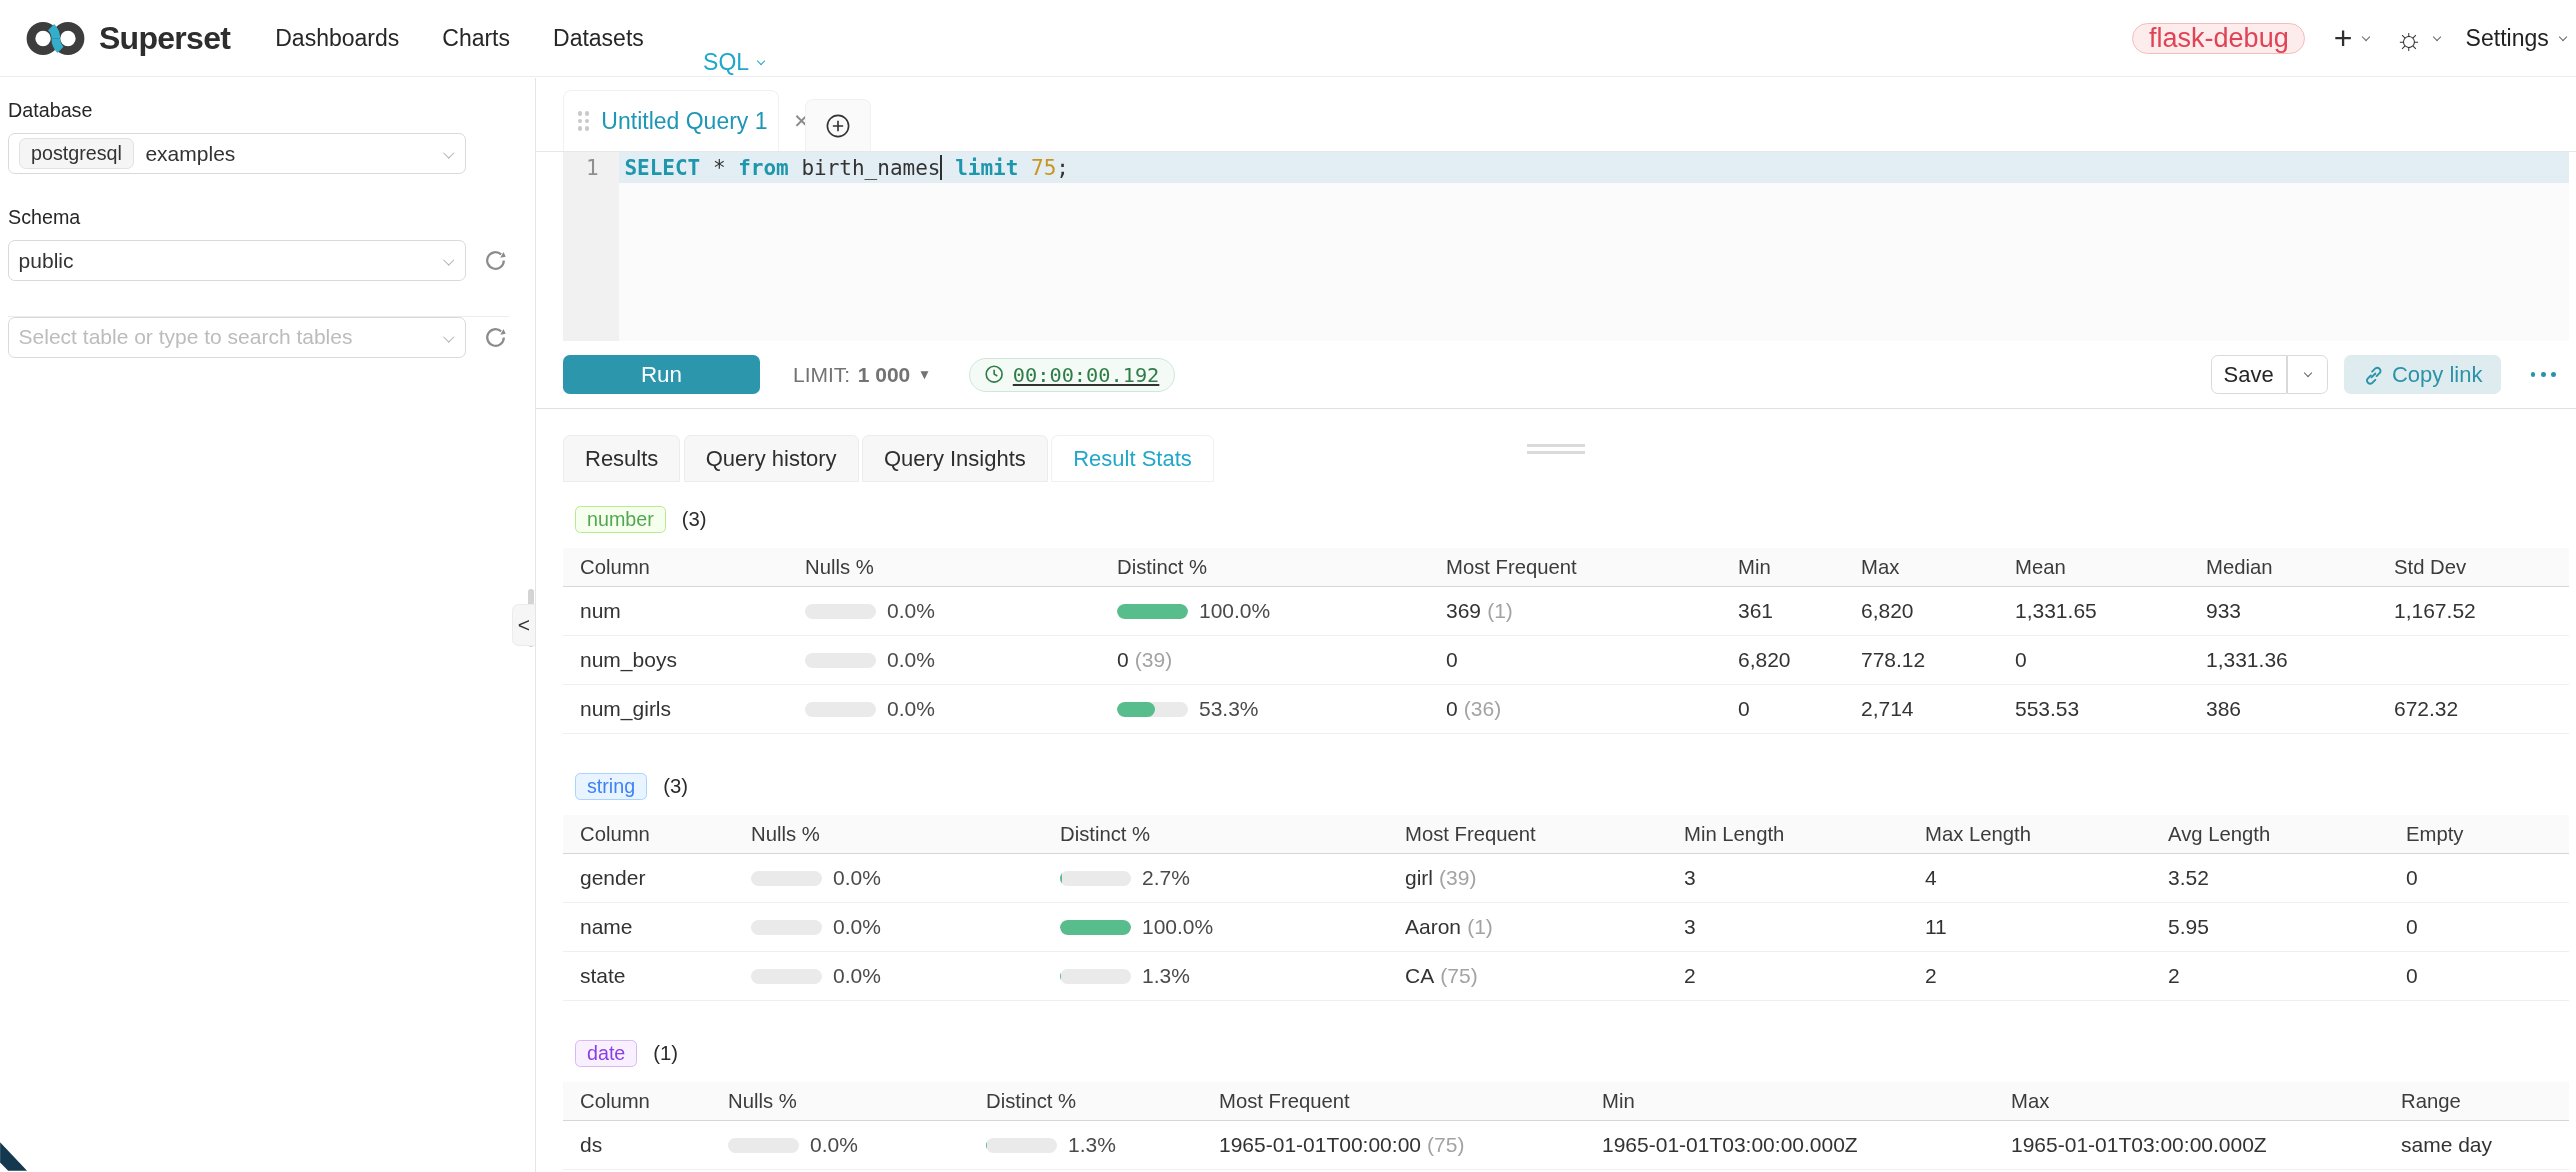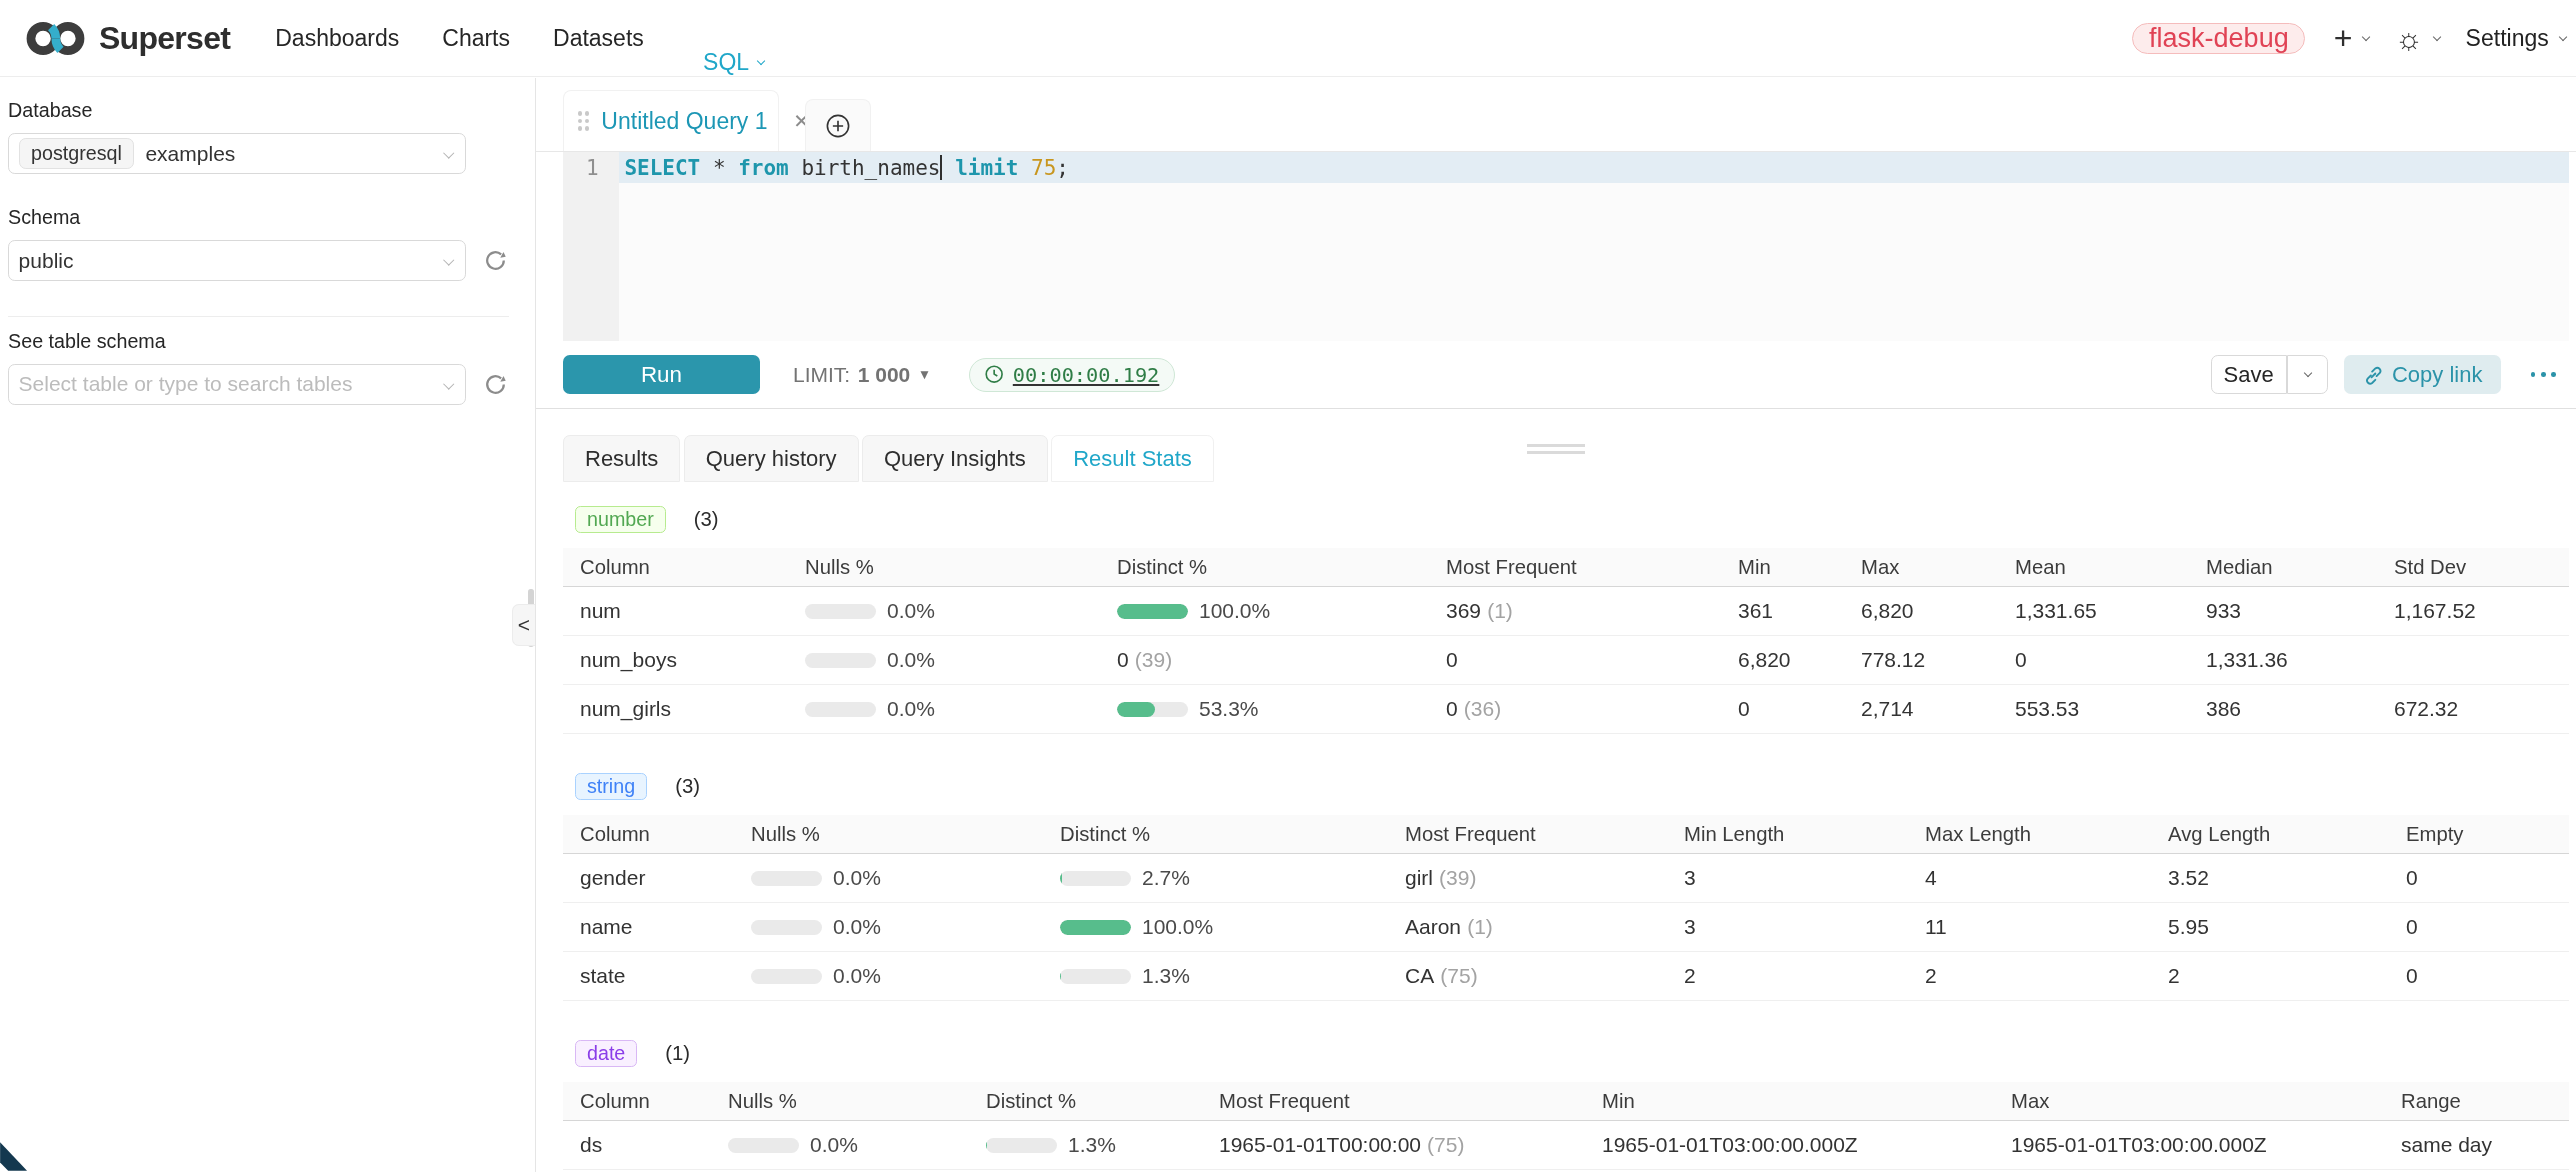--- a/index.html
+++ b/index.html
@@ -105,21 +105,21 @@
 
   .result-tabs { display:flex; gap:3.4px; padding-left:27px; margin-top:26px; }
   .r-tab { height:47px; padding:0 21px; display:flex; align-items:center; font-size:22px;
     background:#f7f7f7; border:0.7px solid #ececec; border-radius:6.8px 6.8px 0 0; color:#2e2e2e; }
   .r-tab.active { background:#fff; color:#20a7c9; border-color:#f0f0f0; }
 
   
   .stats-content { padding:0 6.8px 0 27px; }
   .stat-section { margin-top:39px; }
   .stat-section:first-child { margin-top:24px; }
-  .sec-head { display:flex; align-items:center; gap:28px;padding-left:12px; }
+  .sec-head { display:flex; align-items:center; gap:16px;padding-left:12px; }
   .type-badge { height:27px; display:flex; align-items:center; padding:0 11px; border-radius:5.4px;
     font-size:19.7px; border:1px solid; }
   .badge-number { color:#52a852; background:#f6ffed; border-color:#b7eb8f; }
   .badge-string { color:#3f82f7; background:#e8f4ff; border-color:#a9d2ff; }
   .badge-date   { color:#8a3ee8; background:#f9f0ff; border-color:#d9b8f5; }
   .sec-count { font-size:20.3px; color:#2b2b2b; }
   .stats-table { margin-top:15px; }
   .g-number { display:grid; grid-template-columns:242px 312px 329px 292px 123px 154px 191px 188px 1fr; }
   .g-string { display:grid; grid-template-columns:188px 309px 345px 279px 241px 243px 238px 1fr; }
   .g-date   { display:grid; grid-template-columns:165px 258px 233px 383px 409px 390px 1fr; }
@@ -193,21 +193,20 @@
       <i class="chev sel-chev"></i>
     </div>
     <svg width="23" height="23" viewBox="0 0 36 36">
       <path d="M31 18 a13 13 0 1 1 -4.2-9.6" fill="none" stroke="#8c8c8c" stroke-width="3.5"></path>
       <polygon points="34,12 25.5,13.5 30.5,4.5" fill="#8c8c8c"></polygon>
     </svg>
   </div>
 
   <div class="divider"></div>
 
-  <div class="side-label mt-sp2">See table schema</div>
   <div class="field-row">
     <div class="select">
       <input class="ghost-input" placeholder="Select table or type to search tables" style="">
       <i class="chev sel-chev"></i>
     </div>
     <svg width="23" height="23" viewBox="0 0 36 36">
       <path d="M31 18 a13 13 0 1 1 -4.2-9.6" fill="none" stroke="#8c8c8c" stroke-width="3.5"></path>
       <polygon points="34,12 25.5,13.5 30.5,4.5" fill="#8c8c8c"></polygon>
     </svg>
   </div>

